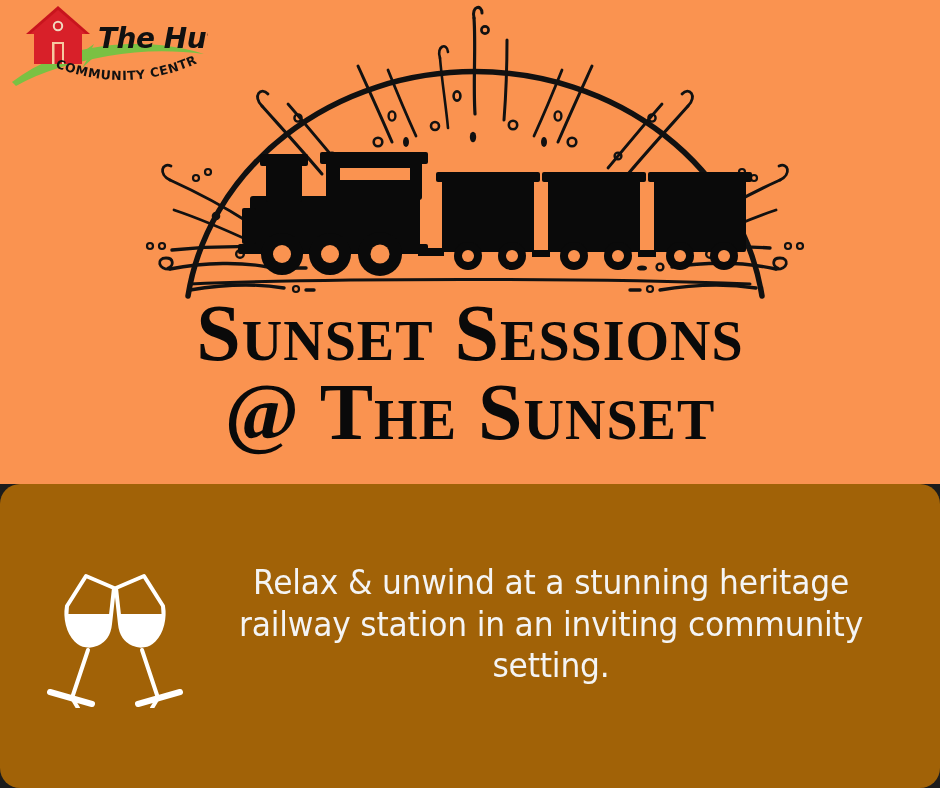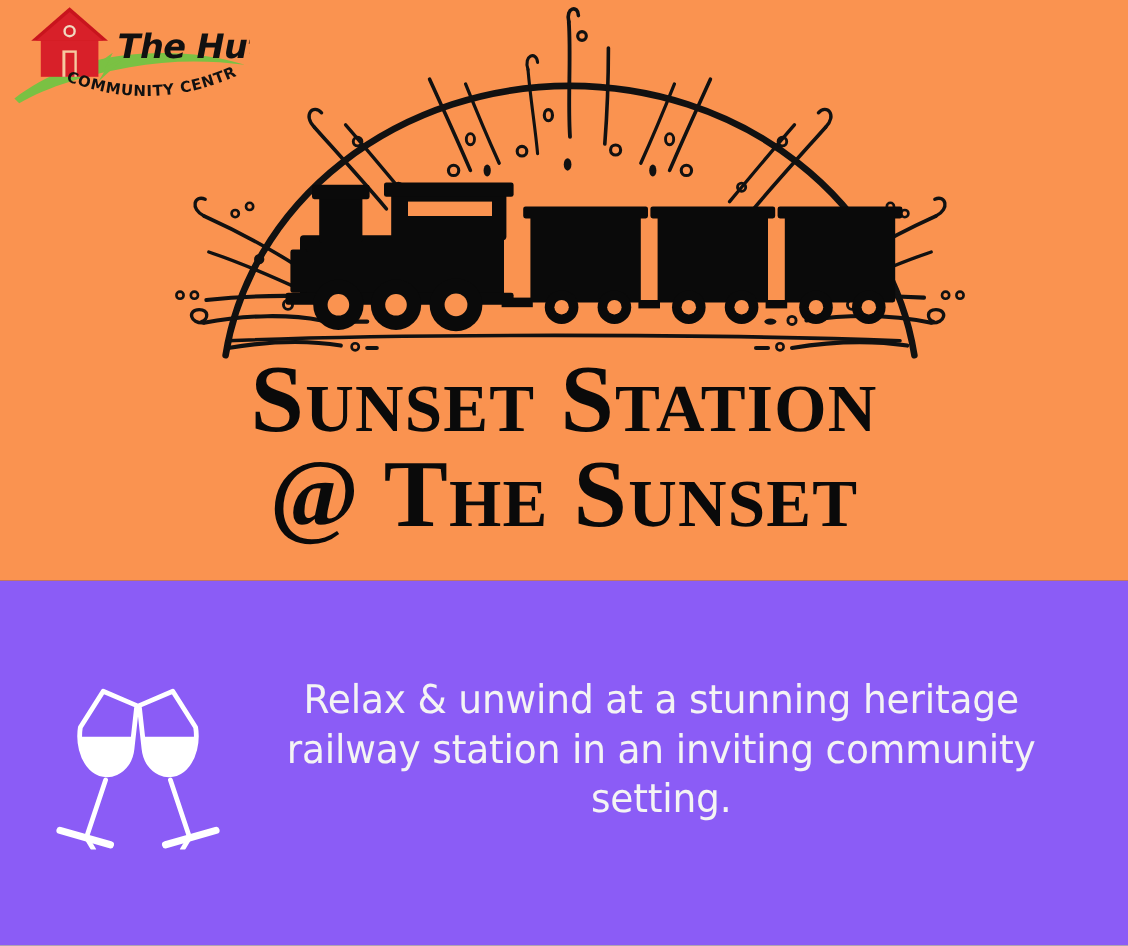--- a/index.html
+++ b/index.html
@@ -75,21 +75,22 @@
     margin-top: 4px;
   }
 
   
   #tagline-panel {
     position: absolute;
     left: 0;
     top: 484px;
     width: 940px;
     height: 304px;
-    background: #8b5cf6;
+    background: #a16207;
+    border-radius: 20px;
   }
   #glasses-icon {
     position: absolute;
     left: 40px;
     top: 74px;
     width: 150px;
     height: 150px;
   }
   #tagline-text {
     position: absolute;
@@ -281,21 +282,21 @@
           <circle cx="550" cy="260" r="6" fill="#fa9350"></circle>
           <circle cx="594" cy="260" r="14"></circle>
           <circle cx="594" cy="260" r="6" fill="#fa9350"></circle>
         </g>
 
         <path d="M60 288 C 200 282, 460 282, 620 288" stroke="#111111" stroke-width="3" fill="none" stroke-linecap="round"></path>
       </svg>
     </div>
 
     <div id="title-block">
-      <div class="title-line" id="title-line-1">Sunset Station</div>
+      <div class="title-line" id="title-line-1">Sunset Sessions</div>
       <div class="title-line" id="title-line-2">@ The Sunset</div>
     </div>
 
   </div>
 
   <div id="tagline-panel">
 
     <div id="glasses-icon">
       <svg viewBox="0 0 150 150" width="150" height="150">
         <g stroke="#ffffff" stroke-width="4" fill="none" stroke-linejoin="round" stroke-linecap="round">

